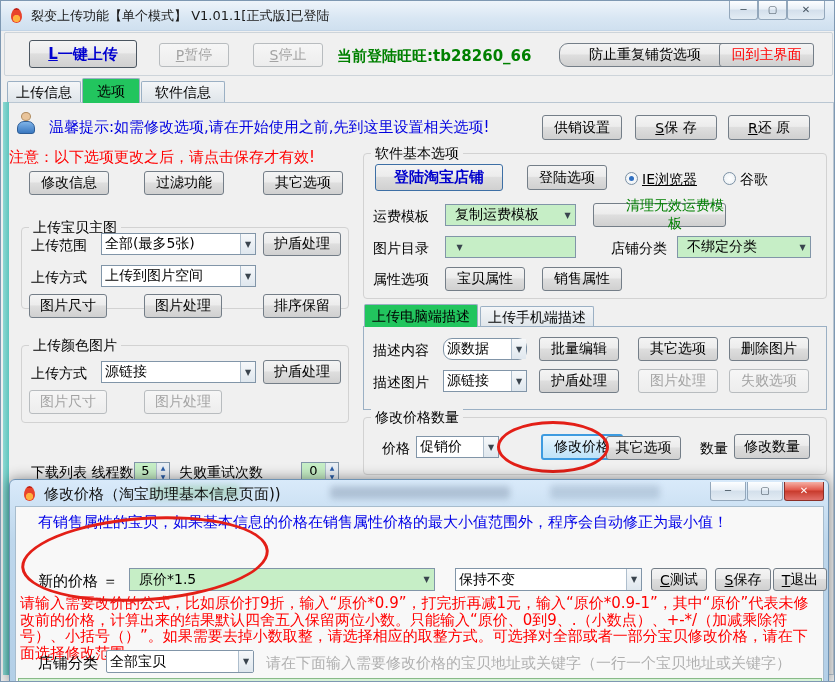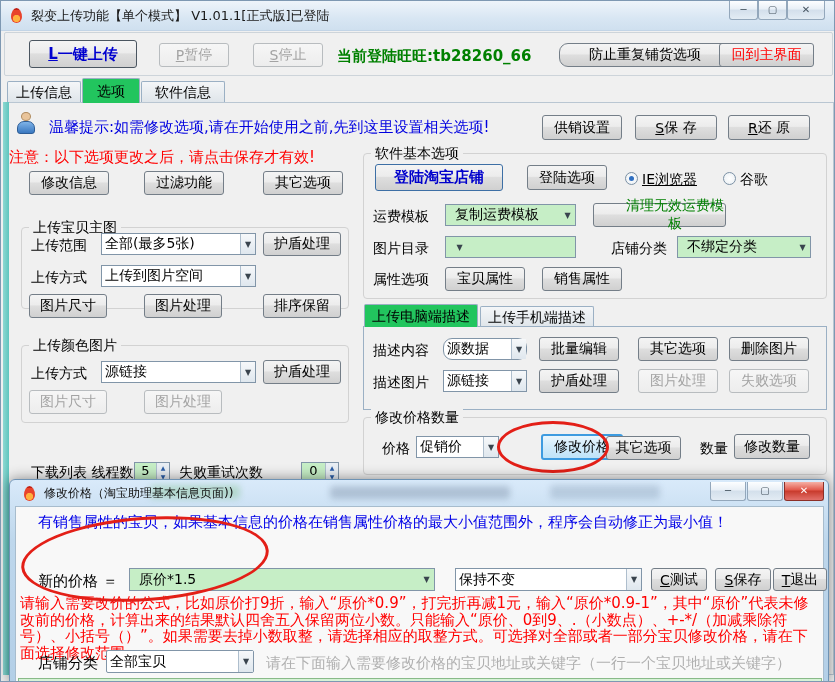--- a/index.html
+++ b/index.html
@@ -282,21 +282,21 @@
 
   <div class="abs" style="left:8px;top:478px;width:820px;height:204px;z-index:60;
        background:linear-gradient(#d9eafa,#bed7ec 30%,#b3cfe7);
        border:1px solid #6f93b4;border-radius:6px 6px 0 0;box-shadow:0 0 14px rgba(0,0,0,0.45);">
 
     <div class="abs blob" style="left:140px;top:5px;width:90px;height:14px;background:rgba(120,190,130,0.35);"></div>
     <div class="abs blob" style="left:320px;top:6px;width:180px;height:13px;background:rgba(90,110,135,0.30);"></div>
     <div class="abs blob" style="left:540px;top:5px;width:110px;height:14px;background:rgba(100,125,150,0.25);"></div>
 
     <div class="abs flame" style="left:14px;top:6px;"></div>
-    <div class="abs" style="left:34px;top:5px;font-size:12px;color:#101010;">修改价格（淘宝助理基本信息页面))</div>
+    <div class="abs" style="left:34px;top:5px;font-size:15px;color:#101010;">修改价格（淘宝助理基本信息页面))</div>
     <div class="abs winbtn" style="left:700px;top:2px;width:36px;"><span>─</span></div>
     <div class="abs winbtn" style="left:737px;top:2px;width:36px;"><span>▢</span></div>
     <div class="abs winbtn red" style="left:774px;top:2px;width:40px;"><span>✕</span></div>
 
     <div class="abs" style="left:5px;top:26px;width:809px;height:178px;background:#f8f8f8;border:1px solid #a7bccd;"></div>
 
     <div class="abs lbl" style="left:28px;top:33px;color:#0000e8;font-size:15px;">有销售属性的宝贝，如果基本信息的价格在销售属性价格的最大小值范围外，程序会自动修正为最小值！</div>
 
     <div class="abs lbl" style="left:28px;top:92px;font-size:15px;">新的价格 ＝</div>
     <div class="abs combo green" style="left:119px;top:88px;width:306px;height:23px;">

